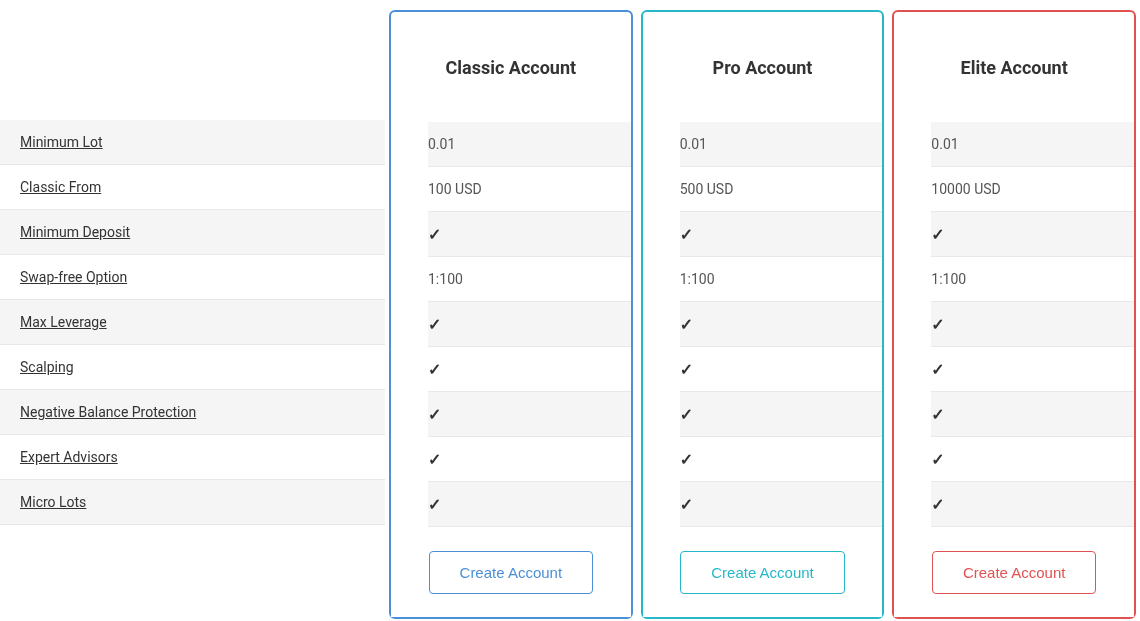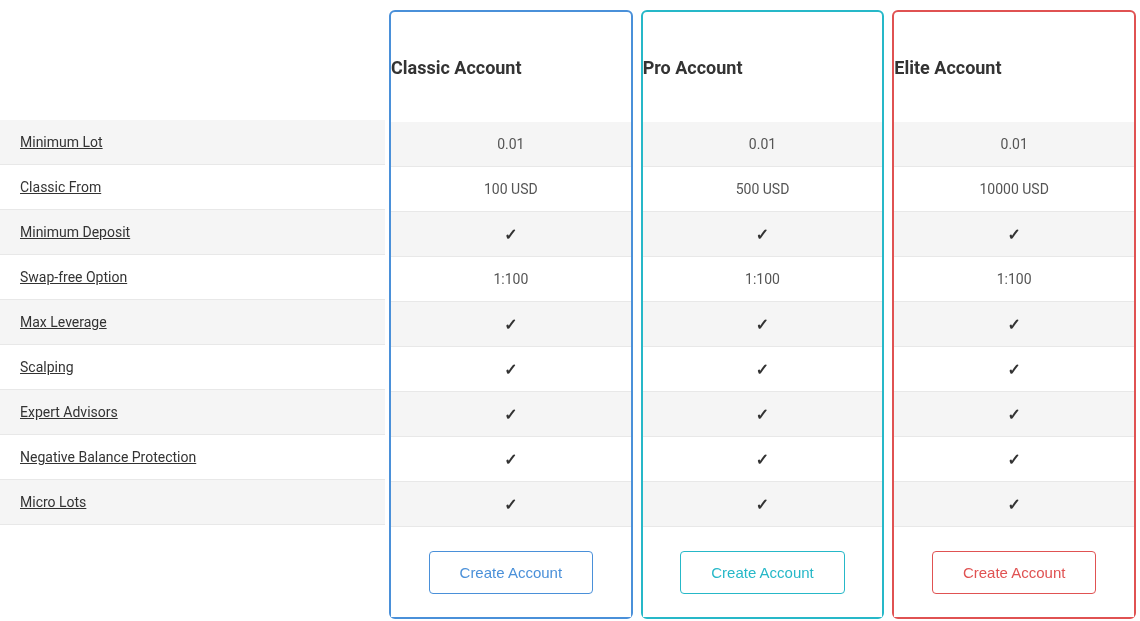--- a/index.html
+++ b/index.html
@@ -77,33 +77,34 @@
     }
 
     .account-column.elite {
       border: 2px solid #e05252;
     }
 
     .account-header {
       height: 110px;
       display: flex;
       align-items: center;
+      justify-content: center;
       font-size: 18px;
       font-weight: 700;
       color: #333;
     }
 
     .account-row {
       display: flex;
       align-items: center;
-      justify-content: center;
       height: 45px;
       border-bottom: 1px solid #e8e8e8;
       font-size: 14px;
       color: #555;
+      margin-left: 37px;
     }
 
     .account-row:nth-child(even) {
       background-color: #f5f5f5;
     }
 
     .account-row:nth-child(odd) {
       background-color: #ffffff;
     }
 
@@ -165,24 +166,24 @@
     <div class="label-row">
       <span>Swap-free Option</span>
     </div>
     <div class="label-row">
       <span>Max Leverage</span>
     </div>
     <div class="label-row">
       <span>Scalping</span>
     </div>
     <div class="label-row">
+      <span>Negative Balance Protection</span>
+    </div>
+    <div class="label-row">
       <span>Expert Advisors</span>
-    </div>
-    <div class="label-row">
-      <span>Negative Balance Protection</span>
     </div>
     <div class="label-row">
       <span>Micro Lots</span>
     </div>
     <div class="label-footer"></div>
   </div>
 
   <div class="account-column classic">
     <div class="account-header">
       <span>Classic Account</span>

